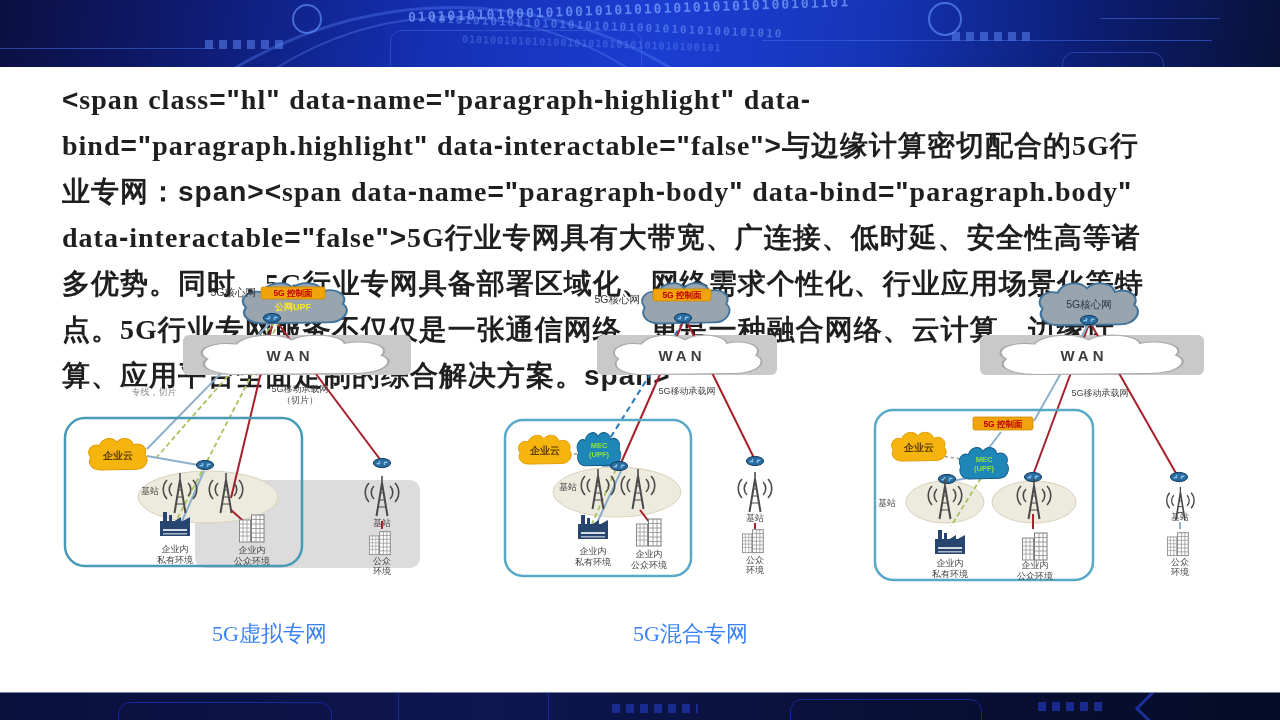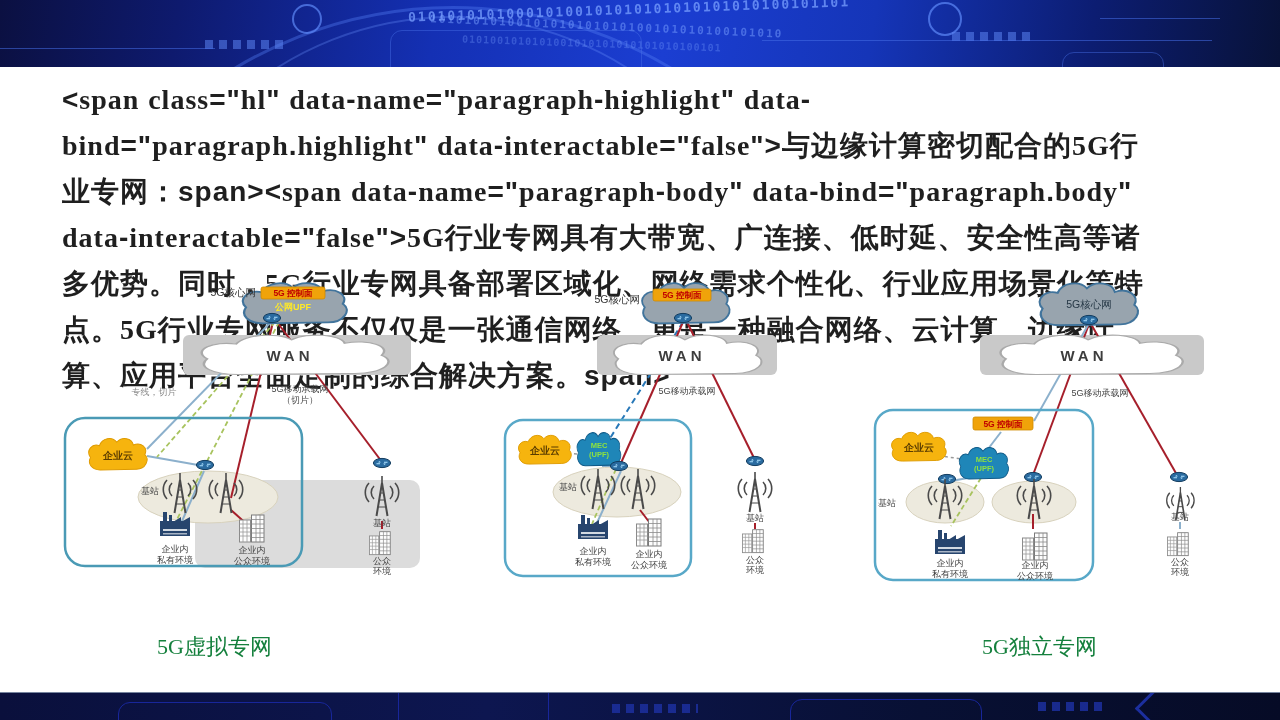--- a/index.html
+++ b/index.html
@@ -37,23 +37,23 @@
   .chev{position:absolute;width:22px;height:22px;border-left:3px solid #1c2f9e;border-bottom:3px solid #1c2f9e;transform:rotate(45deg);}
   
   .content{position:absolute;left:0;top:67px;width:1280px;height:625px;background:#ffffff;}
   .para{
     position:absolute;left:62px;top:10px;width:1105px;margin:0;
     font-size:28px;font-weight:bold;line-height:46px;letter-spacing:1px;
     color:#1f1f1f;text-align:left;
   }
   .lat{font-family:Liberation Serif, serif;}
   .caption{
-    position:absolute;top:565px;width:170px;text-align:left;
+    position:absolute;top:552px;width:170px;text-align:right;
     font-family:"Liberation Serif","DejaVu Serif",serif;
-    font-size:22px;color:#15803d;
+    font-size:22px;color:#3b82f6;
   }
   .diagram{position:absolute;}
   #d1{left:60px;top:203px;}
   #d2{left:490px;top:203px;}
   #d3{left:865px;top:203px;}
   
   text{font-family:"Liberation Sans","DejaVu Sans",sans-serif;}
   .wan-label{font-size:15px;font-weight:bold;fill:#3d3d3d;letter-spacing:4px;text-anchor:middle;}
   .cp-label{font-size:8.5px;font-weight:bold;fill:#c00000;text-anchor:middle;}
   .upf-label{font-size:9px;font-weight:bold;fill:#ffe926;text-anchor:middle;}
@@ -290,21 +290,21 @@
       <use href="#router" x="305" y="202"></use>
       <use href="#tower" transform="translate(299,217) scale(0.82)"></use>
       <text x="315" y="250" class="lbl-sm">基站</text>
       <use href="#buildings" transform="translate(302,261) scale(0.85)"></use>
       <text x="315" y="295" class="lbl-sm">公众</text>
       <text x="315" y="305" class="lbl-sm">环境</text>
     </svg>
   </div>
 
   <div class="caption serif-latin" style="left:157px"><span class="lat">5G</span>虚拟专网</div>
-  <div class="caption serif-latin" style="left:982px"><span class="lat">5G</span>独立专网</div>
+  <div class="caption serif-latin" style="left:578px"><span class="lat">5G</span>混合专网</div>
 </div>
 
 <div class="band-bottom bb">
   <div class="box-outline" style="left:118px;top:9px;width:212px;height:30px"></div>
   <div class="sq-dots" style="left:612px;top:11px;width:86px"></div>
   <div class="sq-dots" style="left:1038px;top:9px;width:64px"></div>
   <div class="box-outline" style="left:790px;top:6px;width:190px;height:34px"></div>
   <div class="trace" style="left:398px;top:0;width:1px;height:28px;background:#18269a"></div>
   <div class="trace" style="left:548px;top:0;width:1px;height:28px;background:#18269a"></div>
   <div class="chev" style="left:1140px;top:3px"></div>

